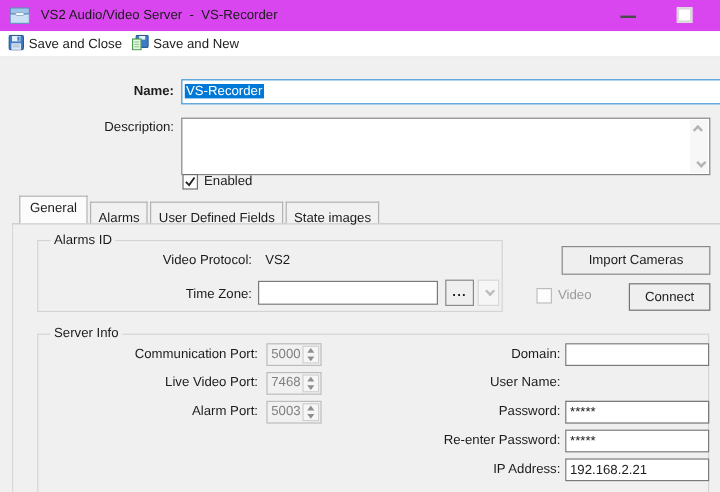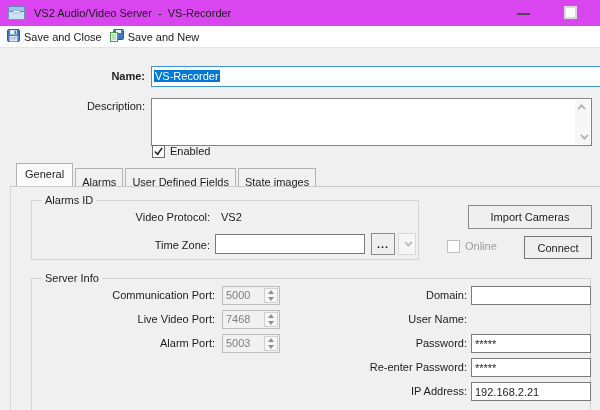--- a/index.html
+++ b/index.html
@@ -47,21 +47,21 @@
   
   .group { position:absolute; border:1px solid #d4d4d4; }
   .group-label { position:absolute; background:#f0f0f0; padding:0 3px; line-height:13px; z-index:2; }
   
   .txt { position:absolute; background:#fff; border:1px solid #7a7a7a; font-family:"Liberation Sans",sans-serif;
          font-size:11px; color:#1c1c1c; padding:0 3px; }
   .btn { position:absolute; background:#efefef; border:1px solid #8a8a8a; text-align:center; cursor:default;
          font-size:11px; color:#1c1c1c; display:flex; align-items:center; justify-content:center; }
   .btn.dd-disabled { background:#f6f6f6; border-color:#d8d8d8; }
   
-  .spin { position:absolute; width:58px; height:19px; background:#f1f1f1; border:1px solid #bcbcbc; }
+  .spin { position:absolute; width:46px; height:19px; background:#f1f1f1; border:1px solid #bcbcbc; }
   .spin .val { position:absolute; left:3px; top:2px; color:#808080; }
   .spinner { position:absolute; right:1px; top:1px; width:14px; height:15px; background:#f6f6f6;
              border:1px solid #cfcfcf; display:flex; flex-direction:column; align-items:center;
              justify-content:space-around; }
   .tri-up { width:0; height:0; border-left:3px solid transparent; border-right:3px solid transparent;
             border-bottom:4px solid #8f8f8f; }
   .tri-down { width:0; height:0; border-left:3px solid transparent; border-right:3px solid transparent;
               border-top:4px solid #8f8f8f; }
   .gray { color:#9b9b9b; }
 </style>
@@ -150,21 +150,21 @@
 
   <div class="lbl r" style="left:100px; top:239px; width:110px;">Time Zone:</div>
   <input class="txt" style="left: 215px; top: 234px; width: 150px; height: 20px;" value="">
   <div class="btn" style="left:371px; top:233px; width:24px; height:22px; font-weight:bold; letter-spacing:1px;">...</div>
   <div class="btn dd-disabled" style="left:398px; top:233px; width:18px; height:22px;">
     <div class="chev down" style="border-color:#bdbdbd;"></div>
   </div>
 
   <div class="btn" style="left:468px; top:205px; width:124px; height:24px;">Import Cameras</div>
   <div class="cb disabled" style="left:447px; top:240px;"></div>
-  <div class="lbl gray" style="left:465px; top:240px;">Online</div>
+  <div class="lbl gray" style="left:465px; top:240px;">Video</div>
   <div class="btn" style="left:524px; top:236px; width:68px; height:23px; border-color:#747474;">Connect</div>
 
   <div class="group" style="left:31px; top:278px; width:560px; height:140px;"></div>
   <div class="group-label" style="left:42px; top:272px;">Server Info</div>
 
   <div class="lbl r" style="left:65px; top:289px; width:150px;">Communication Port:</div>
   <div class="spin" style="left:222px; top:286px;">
     <span class="val">5000</span>
     <div class="spinner">
         <div class="tri-up"></div>

